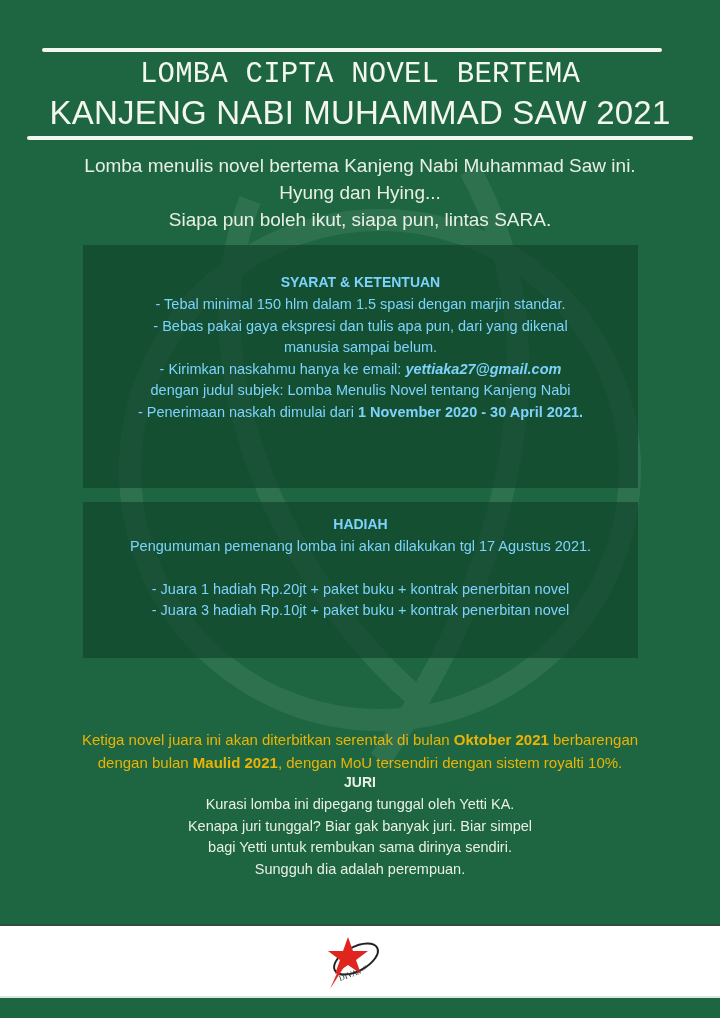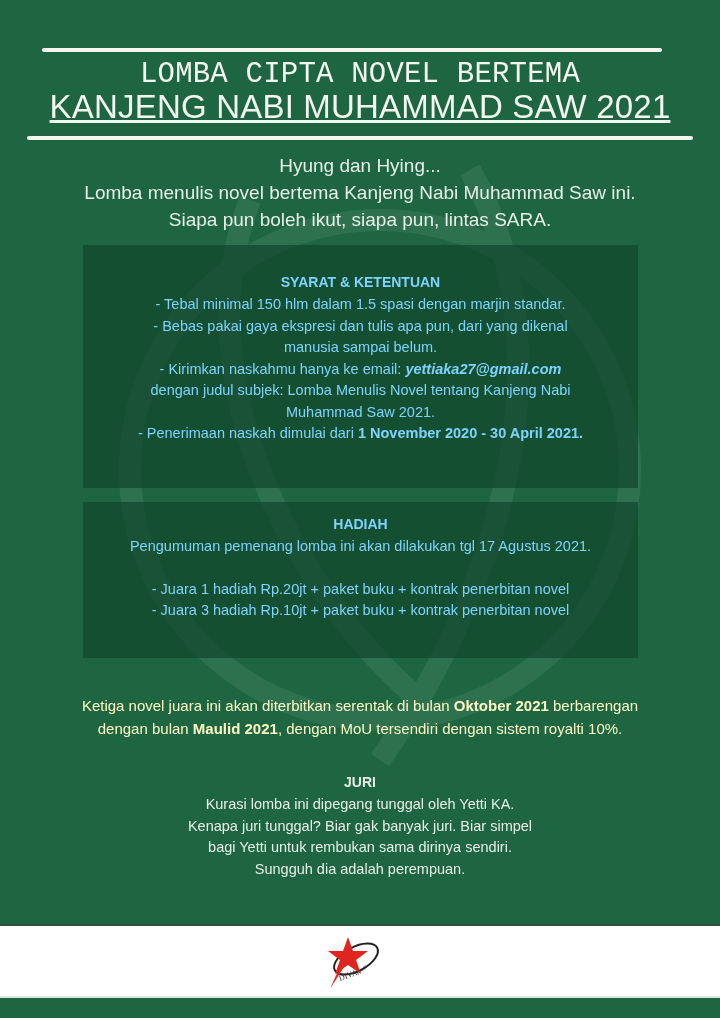--- a/index.html
+++ b/index.html
@@ -17,40 +17,40 @@
   .rule {
     position: absolute; height: 4px; background: #f4f7ef; border-radius: 2px;
   }
   .rule.top { left: 42px; top: 48px; width: 620px; }
   .rule.bottom { left: 27px; top: 136px; width: 666px; }
   .title {
     position: absolute; left: 0; width: 720px; text-align: center;
     color: #f4f7ef; font-weight: normal; letter-spacing: 0.2px;
   }
   .title.l1 { top: 58px; font-size: 29px; font-family: Liberation Mono, monospace; }
-  .title.l2 { top: 88px; font-size: 33px; text-decoration: underline; }
+  .title.l2 { top: 94px; font-size: 33px; }
   .intro {
     position: absolute; left: 0; width: 720px; top: 152px; text-align: center;
     font-size: 19px; line-height: 27px; color: #e8efe6;
   }
   .box {
     position: absolute; left: 83px; width: 555px;
     background: rgba(18, 70, 44, 0.72);
     text-align: center; color: #7dd3fc;
   }
   .box.syarat { top: 245px; height: 243px; padding-top: 27px; }
   .box.hadiah { top: 502px; height: 156px; padding-top: 12px; }
   .box h3 { font-size: 14px; font-weight: bold; line-height: 20px; margin-bottom: 2px; }
   .box p { font-size: 14.5px; line-height: 21.5px; }
   .box .gap { height: 21px; }
   .box b { font-weight: bold; }
   .box .email { font-weight: bold; font-style: italic; }
   .pub {
-    position: absolute; left: 0; width: 720px; top: 694px; text-align: center;
-    font-size: 15px; line-height: 23px; color: #fef9c3;
+    position: absolute; left: 0; width: 720px; top: 728px; text-align: center;
+    font-size: 15px; line-height: 23px; color: #eab308;
   }
   .juri {
     position: absolute; left: 0; width: 720px; top: 772px; text-align: center;
     color: #e8efe6;
   }
   .juri h3 { font-size: 14px; font-weight: bold; line-height: 20px; margin-bottom: 2px; }
   .juri p { font-size: 14.5px; line-height: 21.5px; }
   .footer-band {
     position: absolute; left: 0; top: 924px; width: 720px; height: 74px;
     background: #ffffff; border-top: 2px solid #2e4d3a; border-bottom: 2px solid #d8e8da;
@@ -69,33 +69,32 @@
     <path d="M470 170 C 560 330, 520 560, 380 760"></path>
   </g>
 </svg>
 
 <div class="rule top"></div>
 <div class="title l1">LOMBA CIPTA NOVEL BERTEMA</div>
 <div class="title l2">KANJENG NABI MUHAMMAD SAW 2021</div>
 <div class="rule bottom"></div>
 
 <div class="intro">
+  <div>Lomba menulis novel bertema Kanjeng Nabi Muhammad Saw ini.</div>
   <div>Hyung dan Hying...</div>
-  <div>Lomba menulis novel bertema Kanjeng Nabi Muhammad Saw ini.</div>
   <div>Siapa pun boleh ikut, siapa pun, lintas SARA.</div>
 </div>
 
 <div class="box syarat">
   <h3>SYARAT &amp; KETENTUAN</h3>
   <p>- Tebal minimal 150 hlm dalam 1.5 spasi dengan marjin standar.</p>
   <p>- Bebas pakai gaya ekspresi dan tulis apa pun, dari yang dikenal</p>
   <p>manusia sampai belum.</p>
   <p><span>- Kirimkan naskahmu hanya ke email: </span><span class="email">yettiaka27@gmail.com</span></p>
   <p>dengan judul subjek: Lomba Menulis Novel tentang Kanjeng Nabi</p>
-  <p>Muhammad Saw 2021.</p>
   <p><span>- Penerimaan naskah dimulai dari </span><b>1 November 2020 - 30 April 2021.</b></p>
 </div>
 
 <div class="box hadiah">
   <h3>HADIAH</h3>
   <p>Pengumuman pemenang lomba ini akan dilakukan tgl 17 Agustus 2021.</p>
   <div class="gap"></div>
   <p>- Juara 1 hadiah Rp.20jt + paket buku + kontrak penerbitan novel</p>
   <p>- Juara 3 hadiah Rp.10jt + paket buku + kontrak penerbitan novel</p>
 </div>

